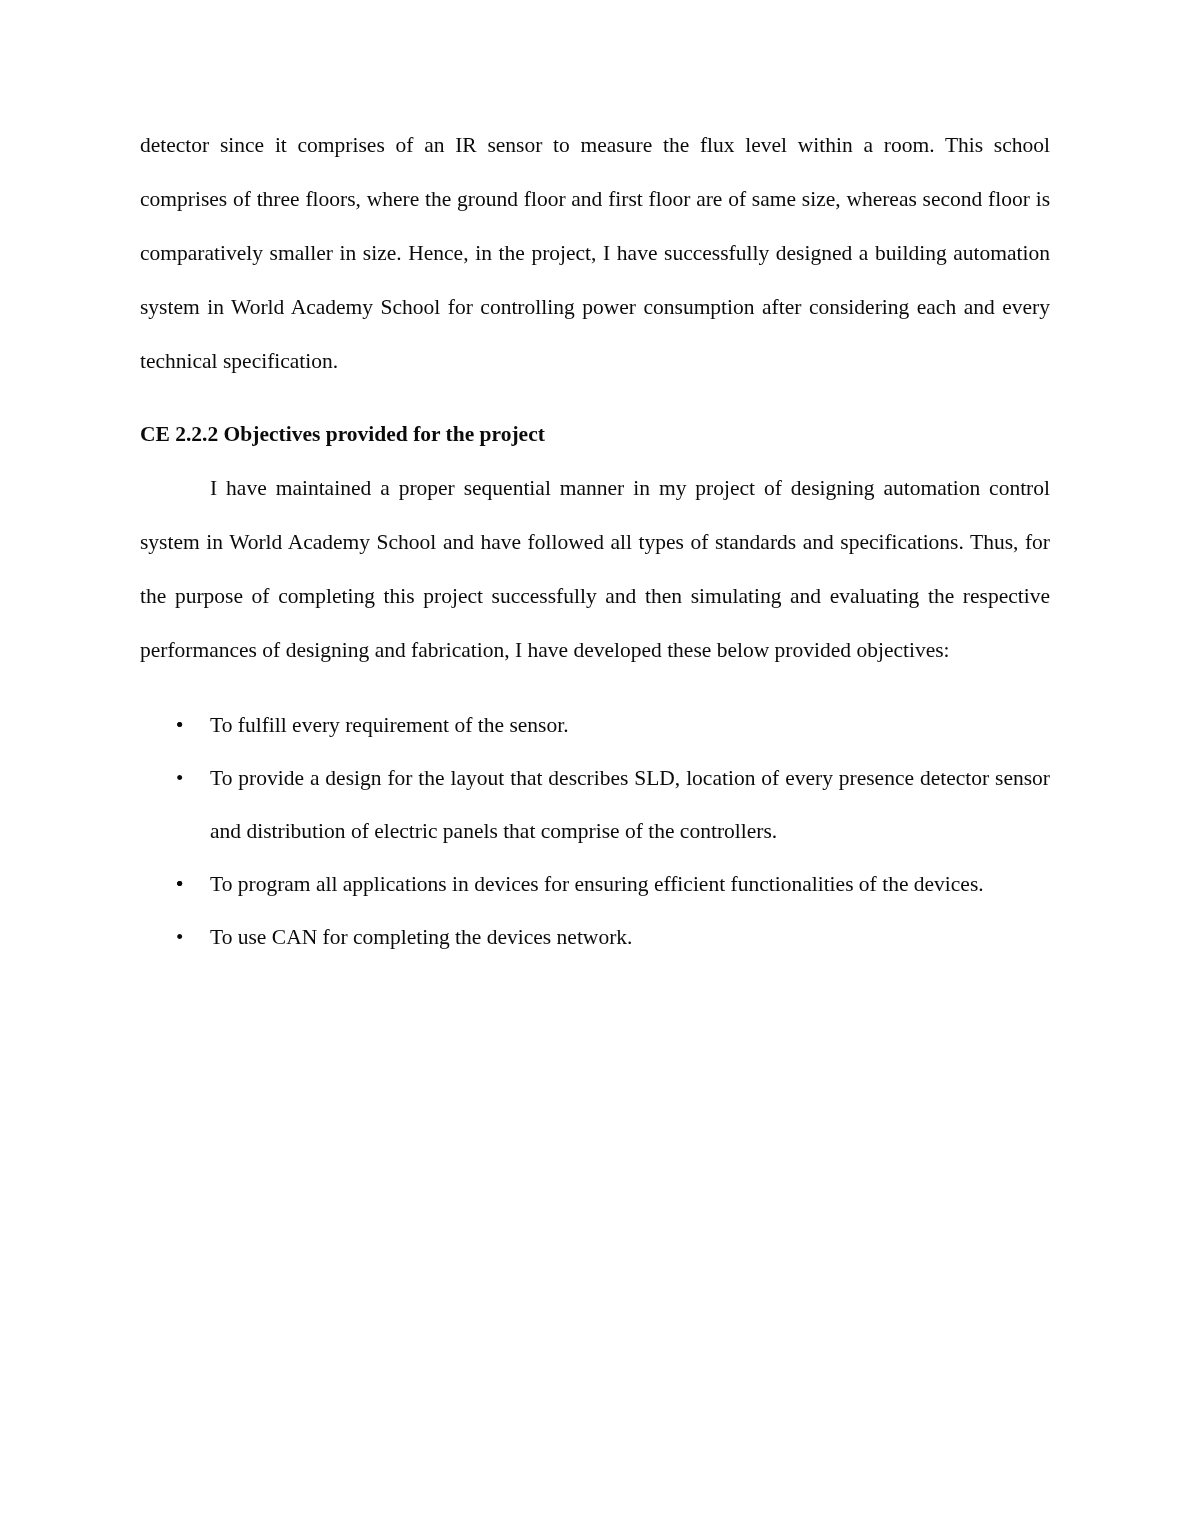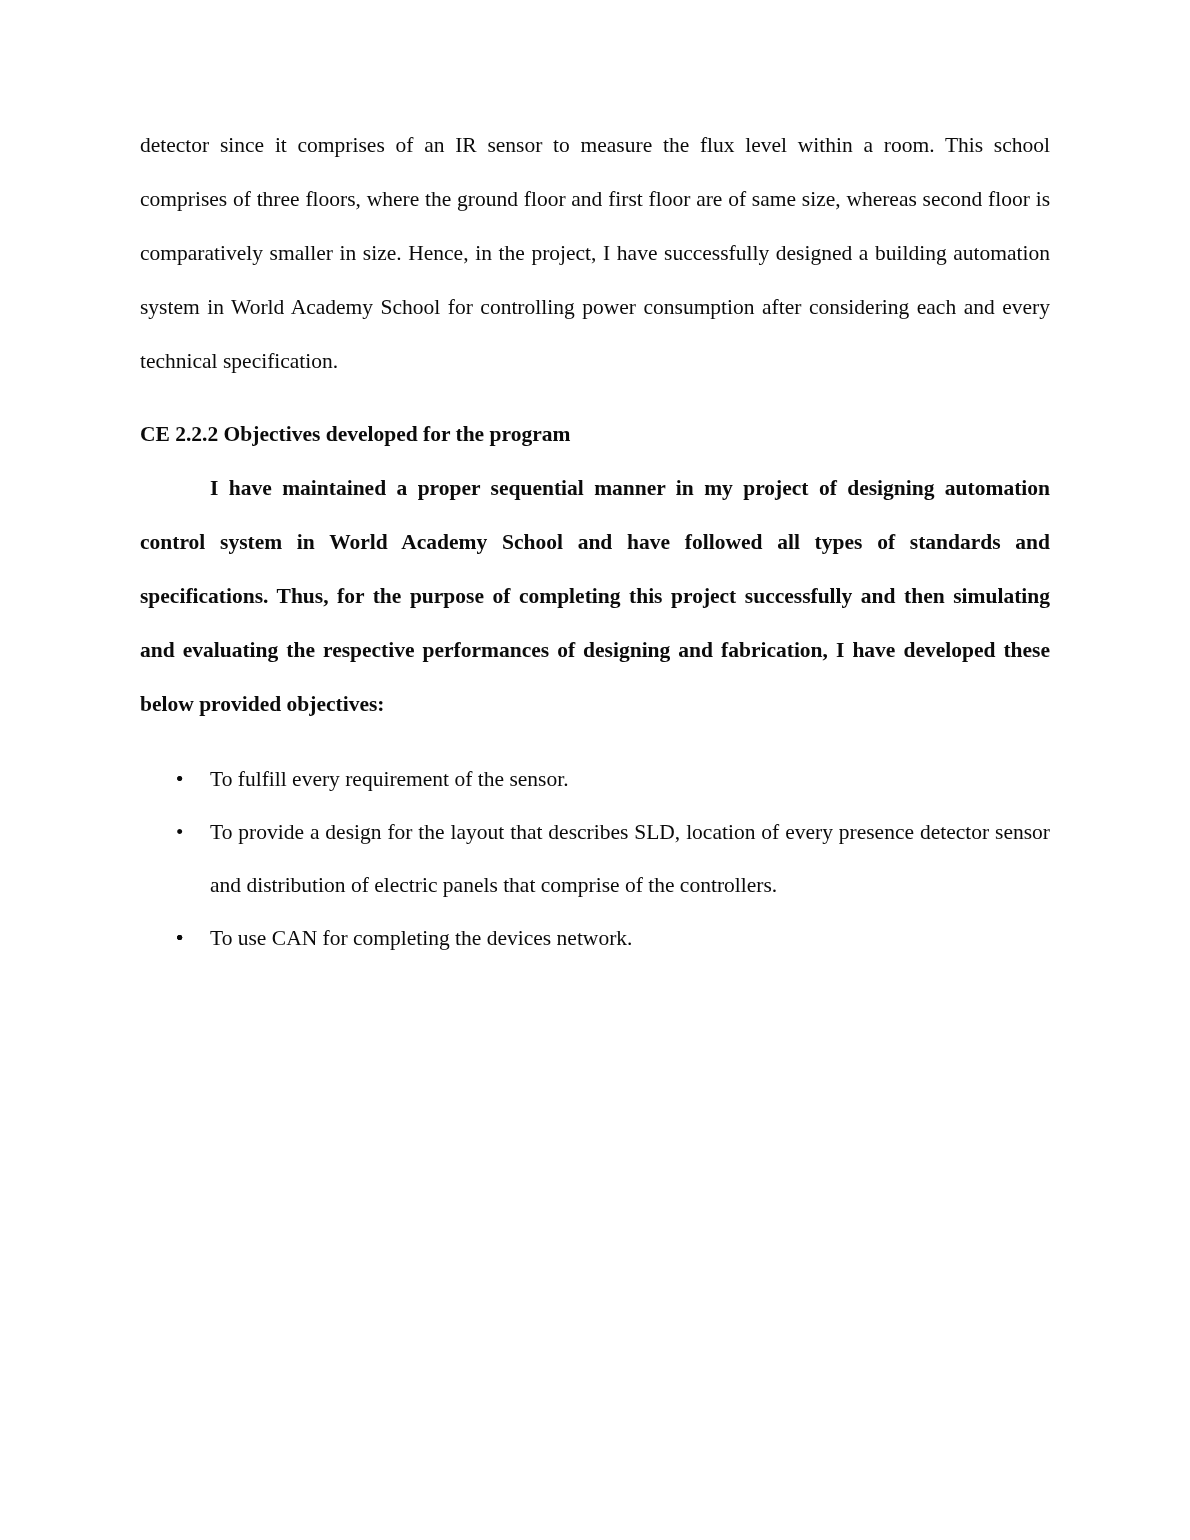--- a/index.html
+++ b/index.html
@@ -20,21 +20,20 @@
       font-size: 21.5px;
       line-height: 54px;
     }
     .para {
       margin: 0;
       text-align: justify;
       text-justify: inter-word;
     }
     .para.first-line-indent {
       text-indent: 70px;
-      font-weight: bold;
     }
     .heading {
       margin: 19px 0 0 0;
       font-size: 21.5px;
       font-weight: bold;
       line-height: 54px;
       text-align: left;
     }
     .bullets {
       margin: 22px 0 0 0;
@@ -56,21 +55,21 @@
       line-height: 53px;
     }
   </style>
 </head>
 <body>
 
 <div class="page">
 
   <p class="para">detector since it comprises of an IR sensor to measure the flux level within a room. This school comprises of three floors, where the ground floor and first floor are of same size, whereas second floor is comparatively smaller in size. Hence, in the project, I have successfully designed a building automation system in World Academy School for controlling power consumption after considering each and every technical specification.</p>
 
-  <h2 class="heading">CE 2.2.2 Objectives developed for the program</h2>
+  <h2 class="heading">CE 2.2.2 Objectives provided for the project</h2>
 
   <p class="para first-line-indent">I have maintained a proper sequential manner in my project of designing automation control system in World Academy School and have followed all types of standards and specifications. Thus, for the purpose of completing this project successfully and then simulating and evaluating the respective performances of designing and fabrication, I have developed these below provided objectives:</p>
 
   <ul class="bullets">
     <li>
       <span class="bullet-marker">•</span>
     </li>
     <li>
       <span class="bullet-marker">•</span>
       <span>To fulfill every requirement of the sensor.</span>
@@ -80,20 +79,21 @@
       <span>To provide a design for the layout that describes SLD, location of every presence detector sensor and distribution of electric panels that comprise of the controllers.</span>
     </li>
     <li>
       <span class="bullet-marker">•</span>
     </li>
     <li>
       <span class="bullet-marker">•</span>
     </li>
     <li>
       <span class="bullet-marker">•</span>
+      <span>To program all applications in devices for ensuring efficient functionalities of the devices.</span>
     </li>
     <li>
       <span class="bullet-marker">•</span>
       <span>To use CAN for completing the devices network.</span>
     </li>
   </ul>
 
 </div>
 
 </body></html>

